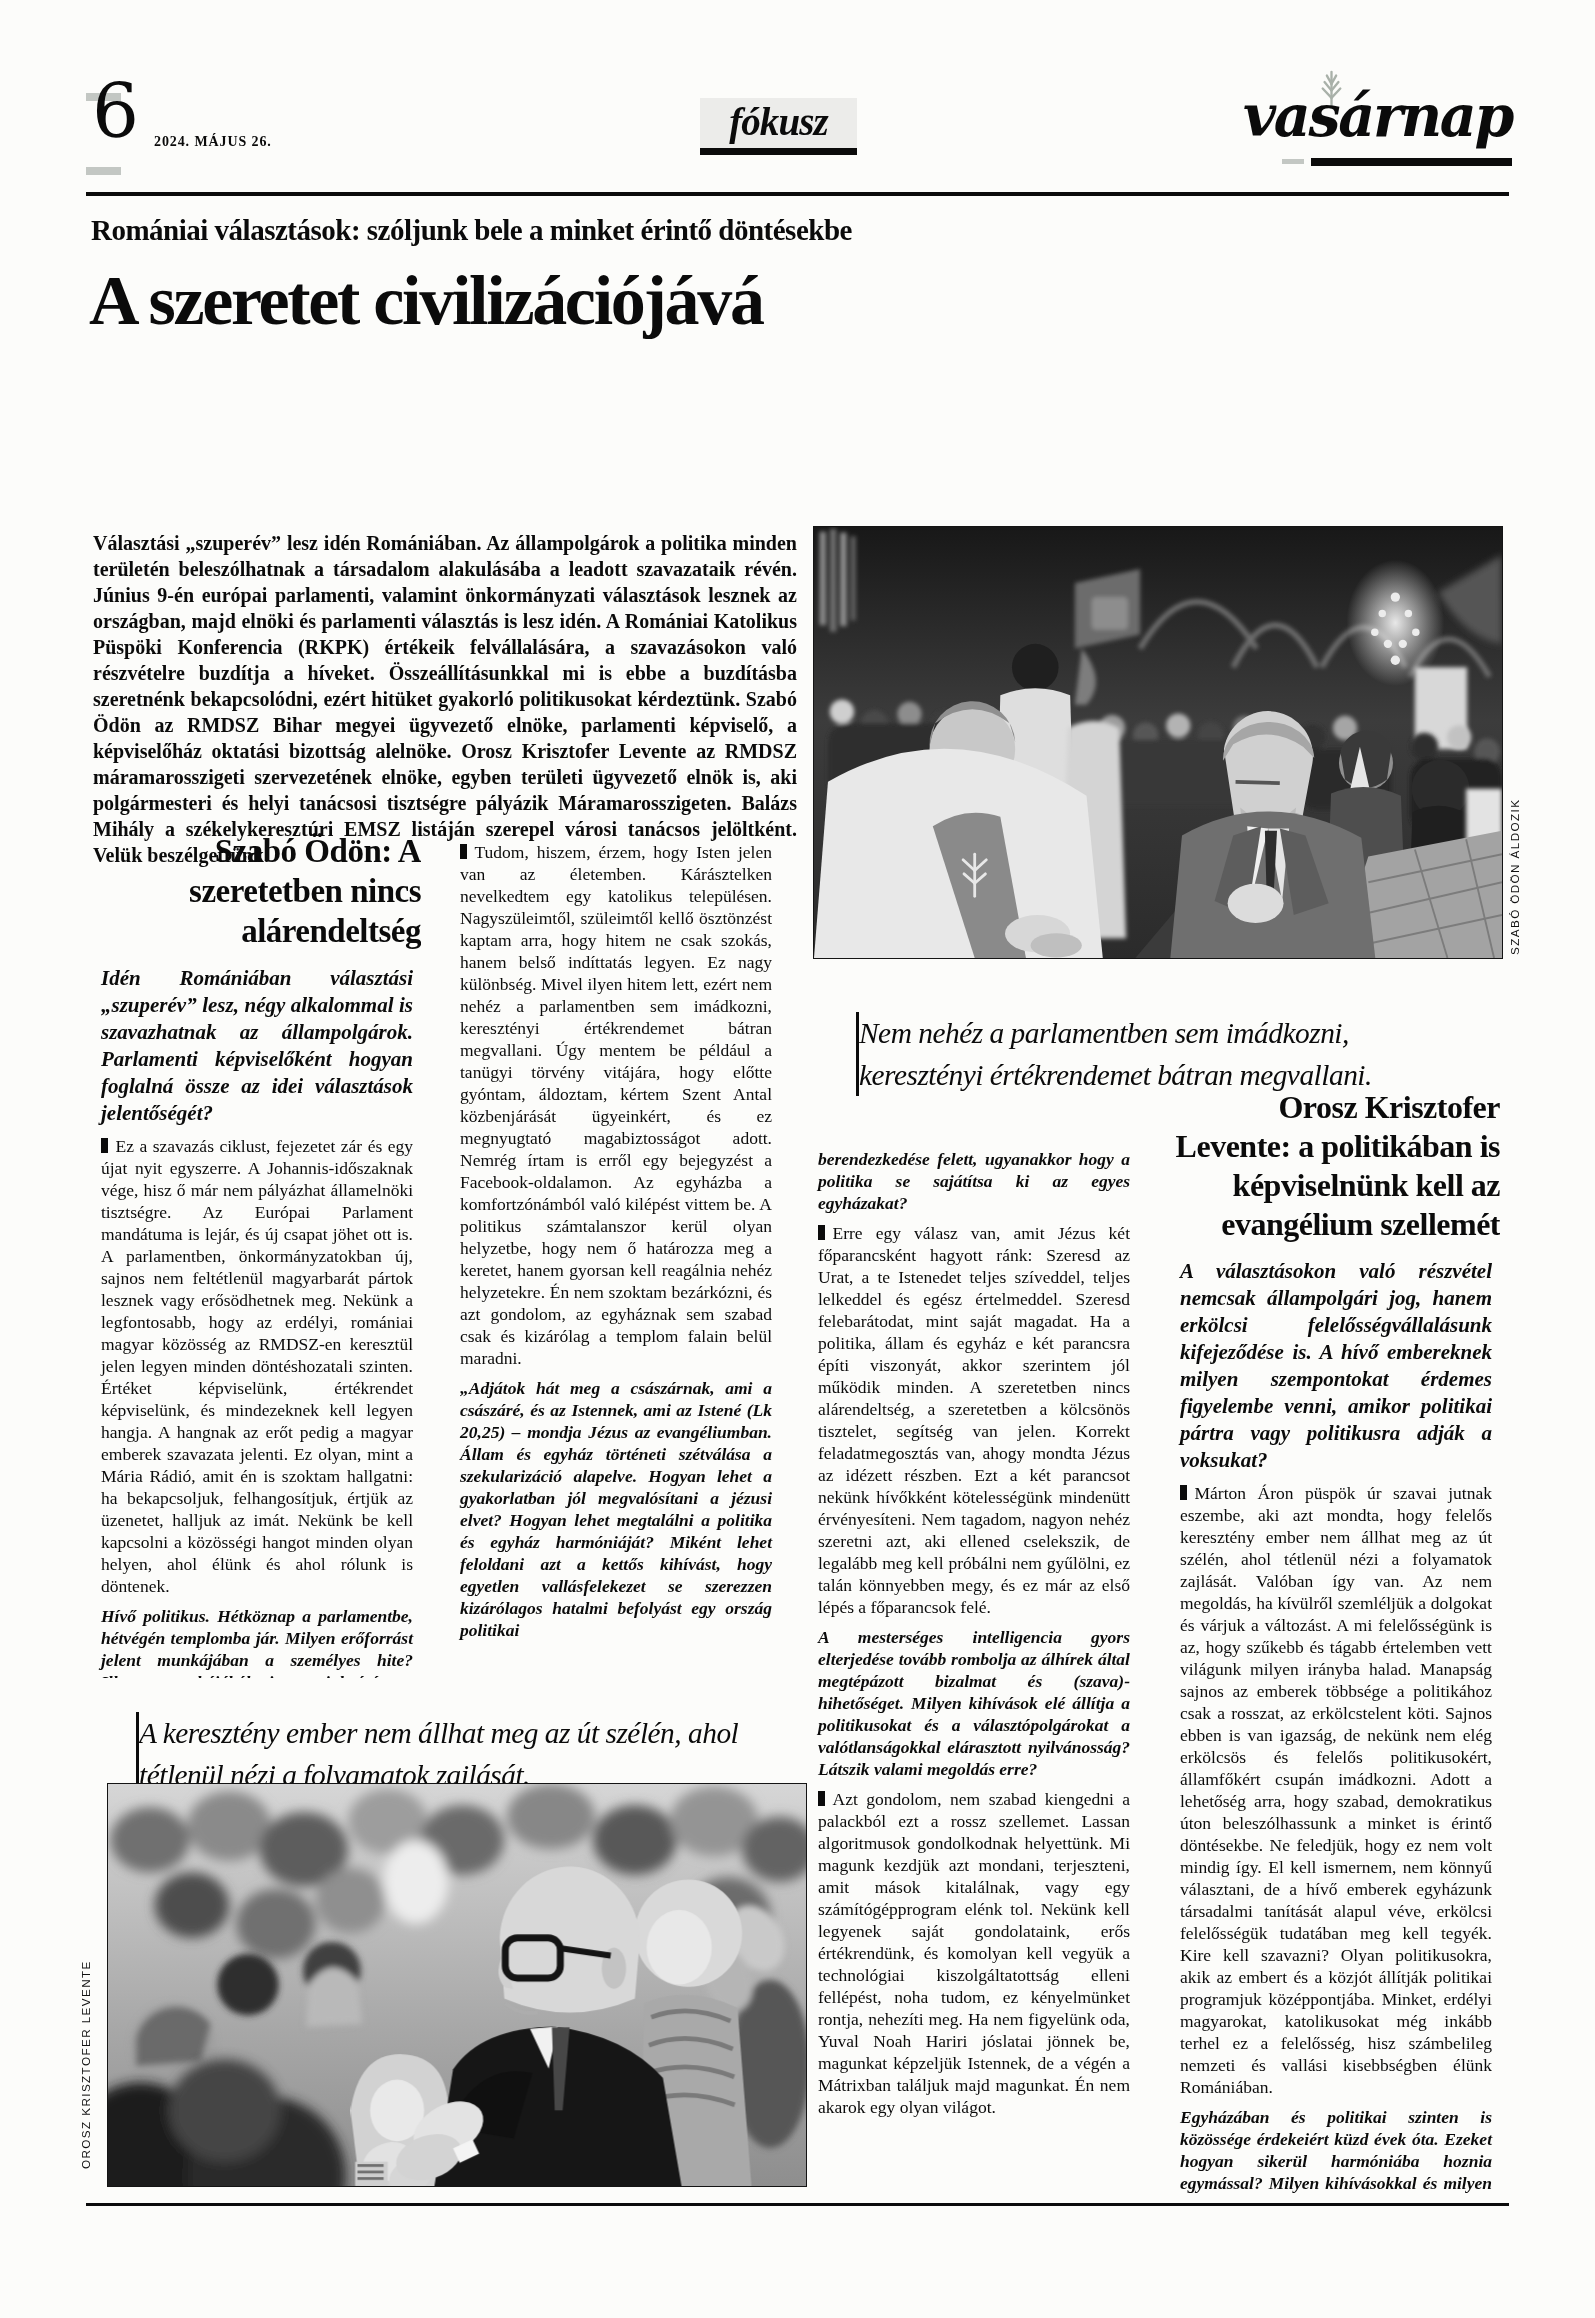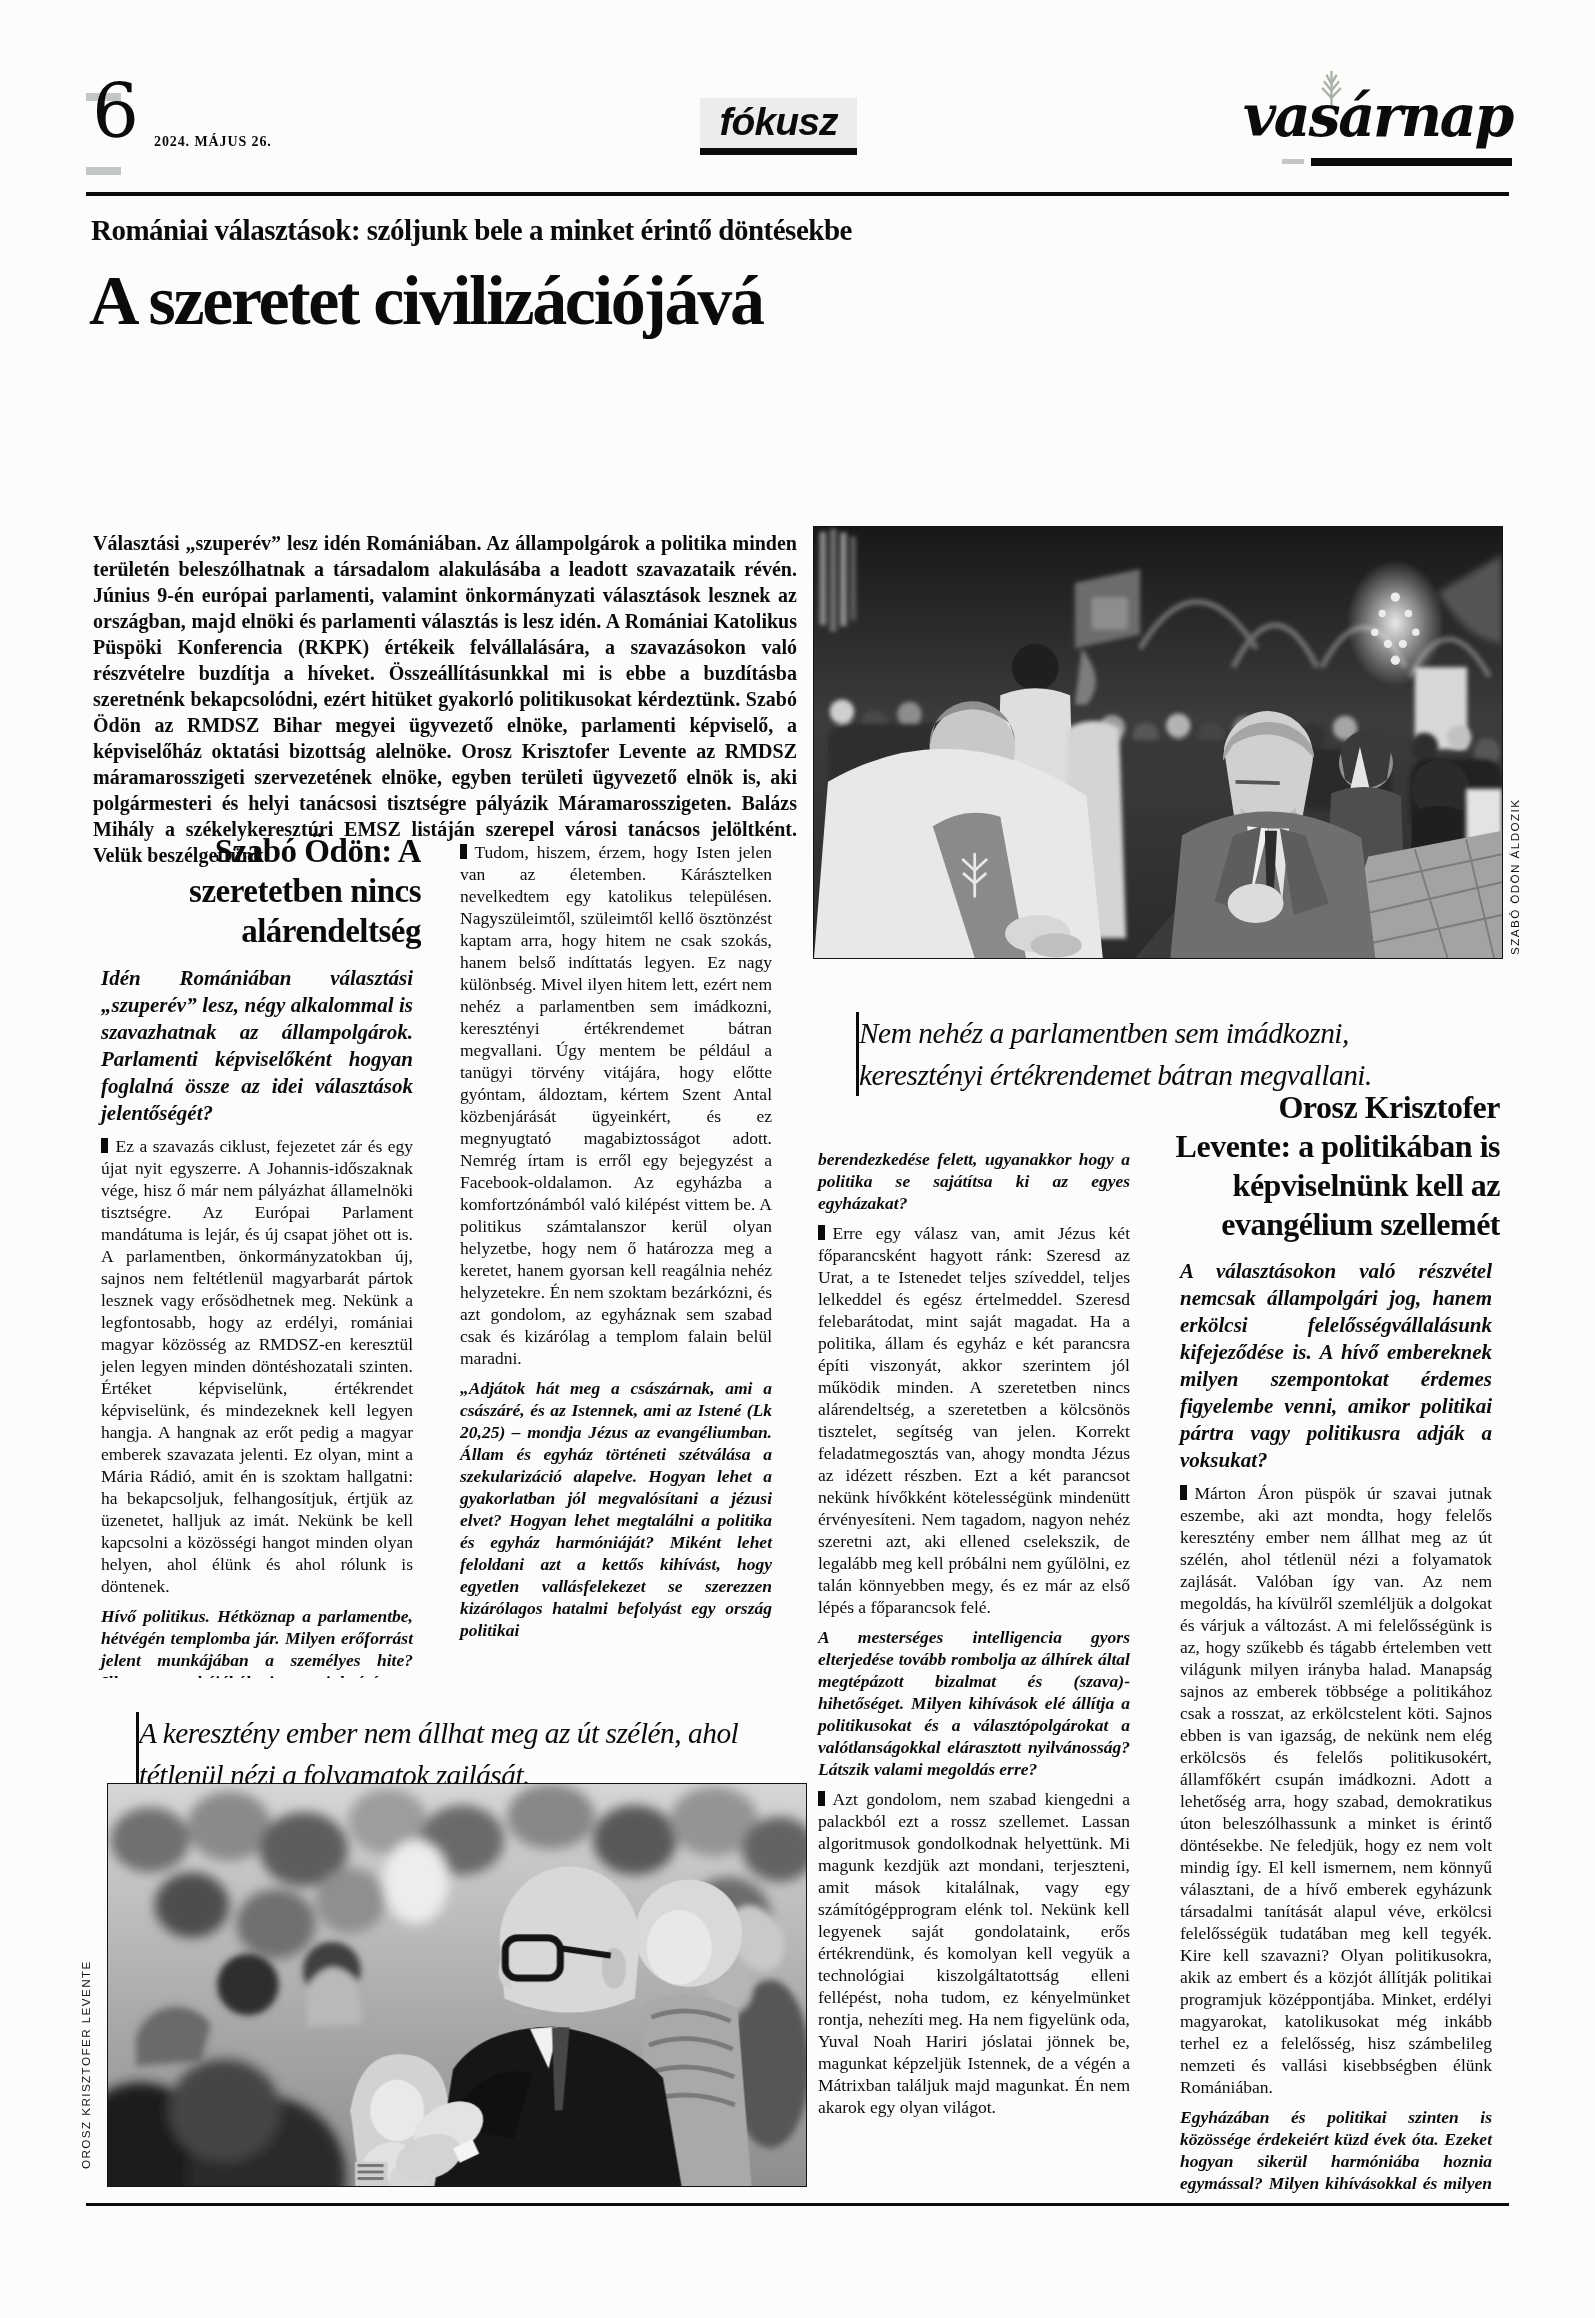--- a/index.html
+++ b/index.html
@@ -22,21 +22,21 @@
   .issue-date{
     position:absolute;left:154px;top:122px;
     font-size:14px;letter-spacing:0.9px;font-weight:600;margin-top:12px;
   }
   .section-box{
     position:absolute;left:700px;top:98px;width:157px;height:50px;
     background:#ececea;border-bottom:7px solid #0b0b0b;
     display:flex;align-items:center;justify-content:center;
   }
   .section-label{
-    font-family:Liberation Sans, sans-serif;font-style:italic;font-weight:700;
+    font-family:Liberation Serif, serif;font-style:italic;font-weight:700;
     font-size:39px;letter-spacing:-0.9px;padding-bottom:2.8px;
   }
   .masthead-wrap{position:absolute;right:83px;top:87px;text-align:right;}
   .masthead{
     font-family:"DejaVu Serif",serif;font-style:italic;font-weight:700;
     font-size:57px;letter-spacing:-2.3px;line-height:1;white-space:nowrap;
   }
   .masthead-bar{position:absolute;right:83px;top:158px;width:201px;height:7.5px;background:#0b0b0b;}
   .masthead-bar-gray{position:absolute;right:291px;top:159px;width:22.4px;height:4.7px;background:#c3c7c3;}
   .wheat-icon{position:absolute;right:247px;top:70px;width:33px;height:39px;}

